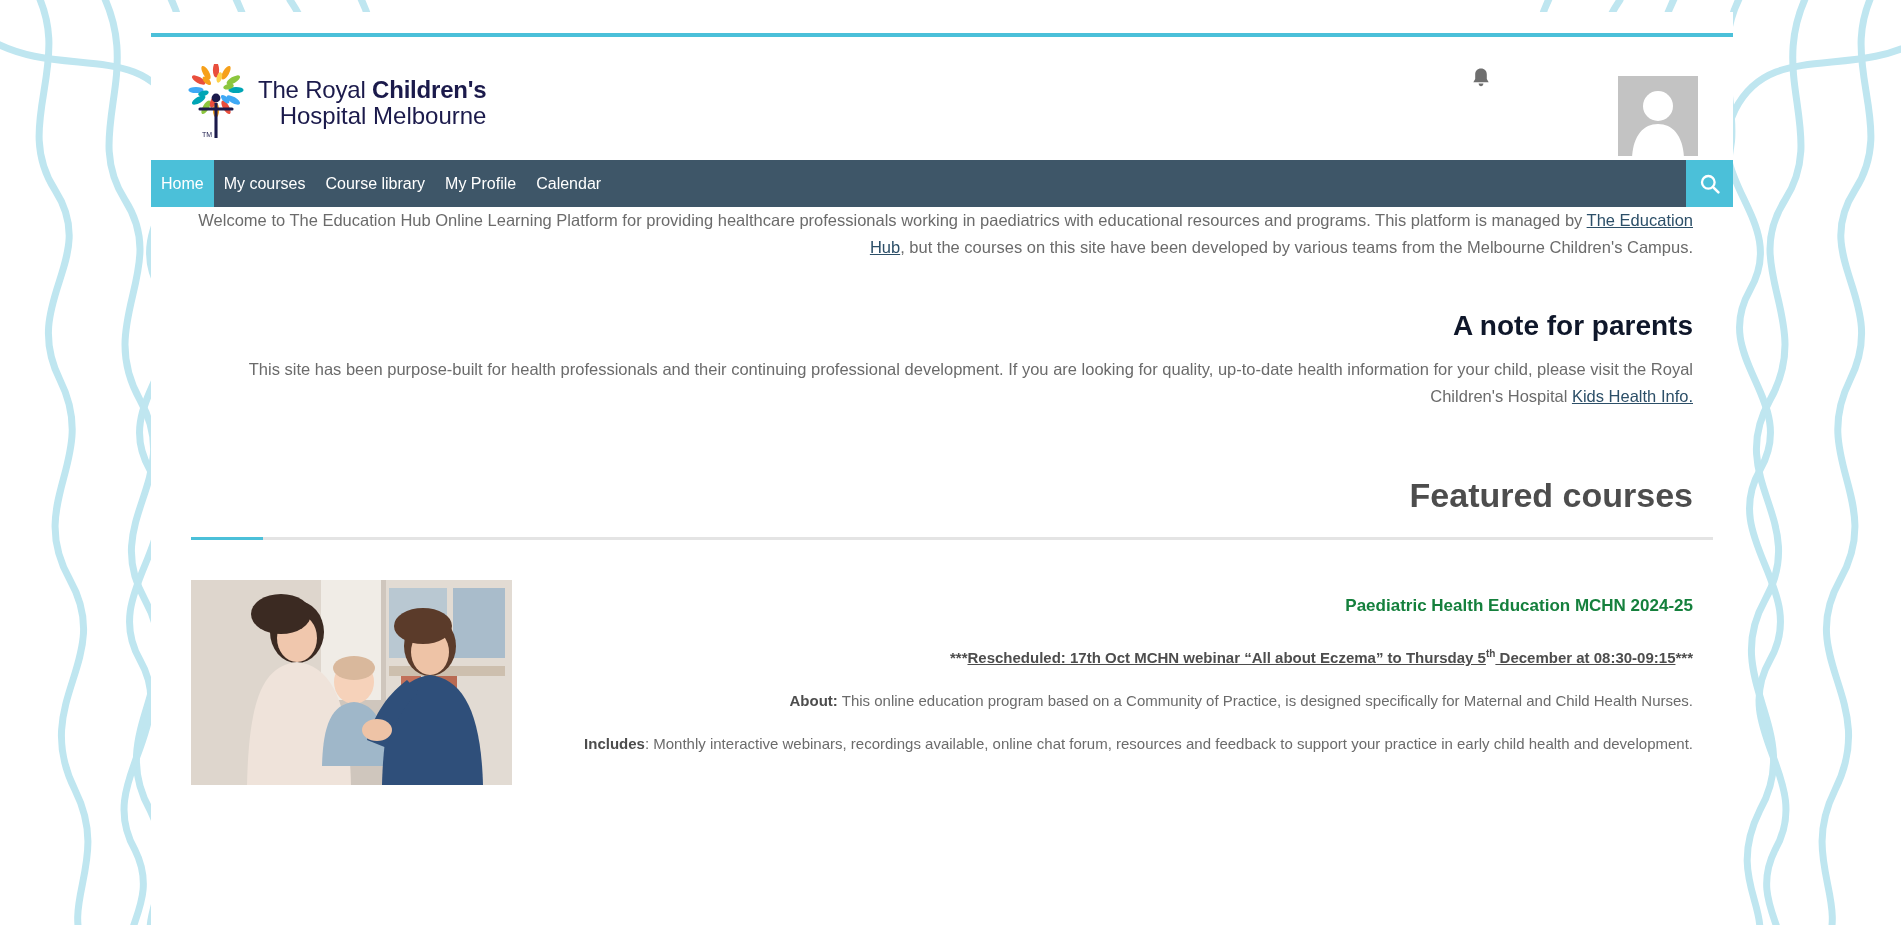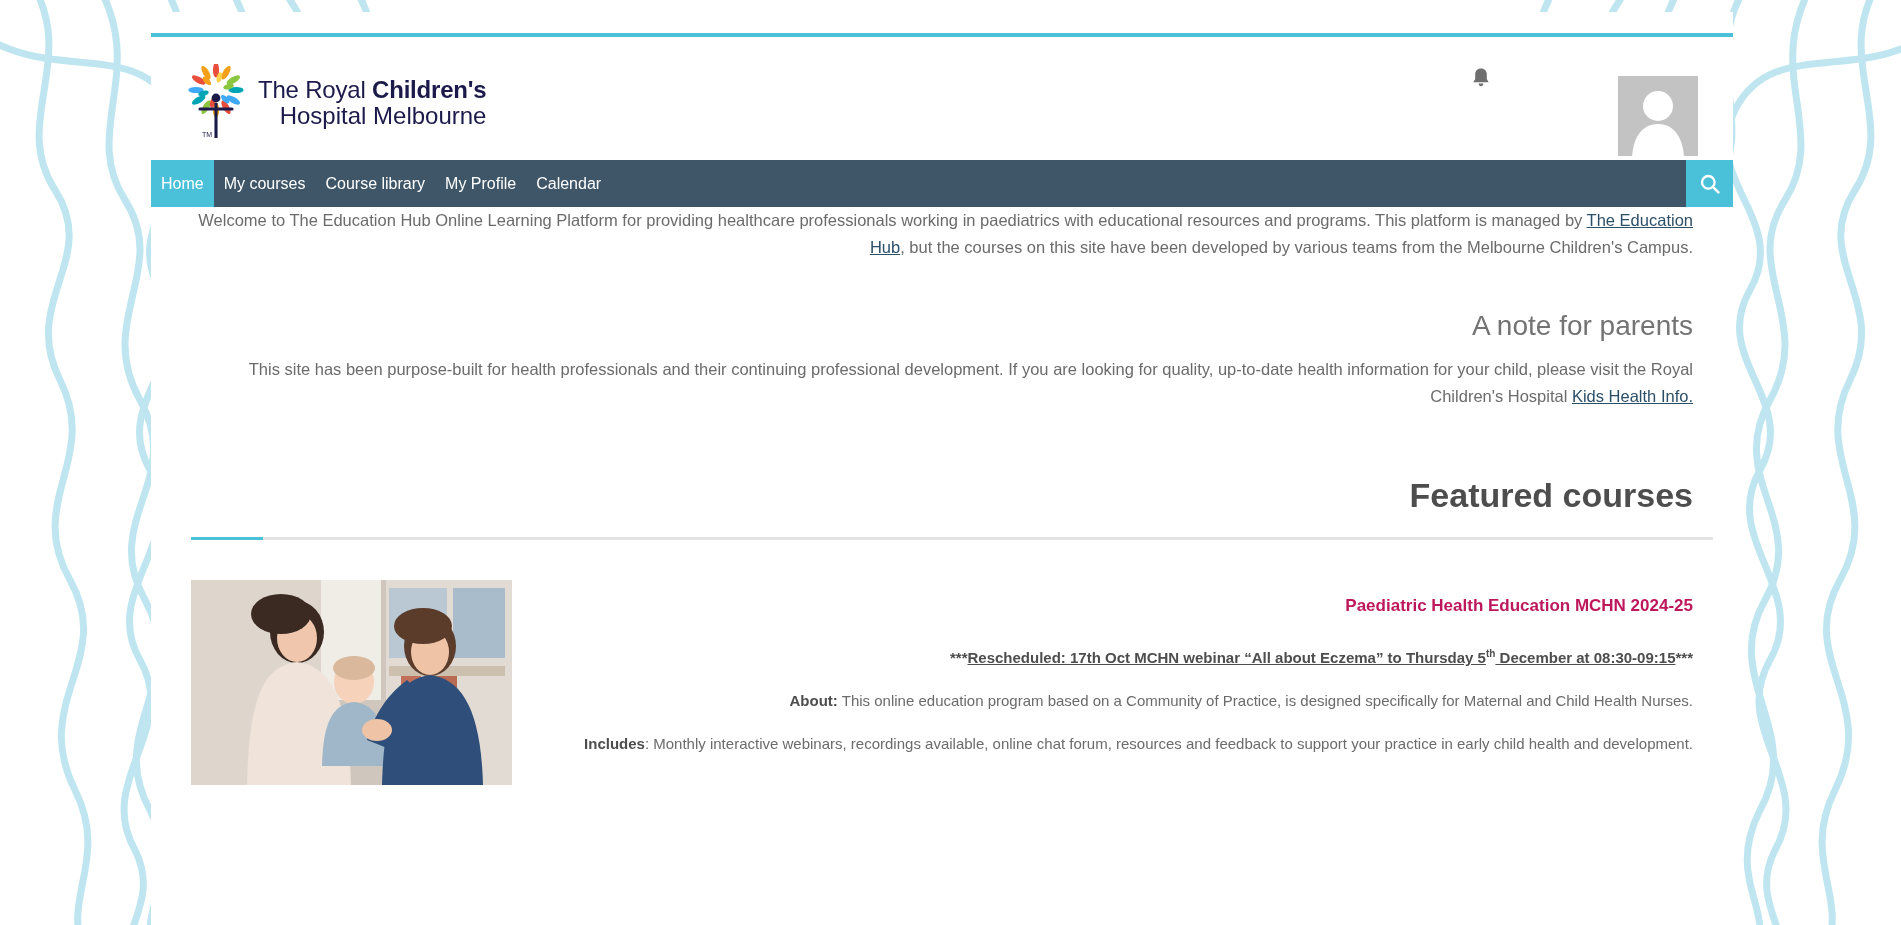--- a/index.html
+++ b/index.html
@@ -83,21 +83,21 @@
 
   
   #content { position:absolute; left:0; top:195px; width:1582px; padding:0 20px; }
   .inner { margin-left:20px; margin-right:20px; }
 
   h1.welcome {
     font-size:42px; color:#4bc0d9; font-weight:bold;
     margin:60px 0 16px 0; letter-spacing:-0.3px;
   }
   h2.section-heading {
-    font-size:28px; color:#737373; font-weight:normal;
+    font-size:28px; color:#0f172a; font-weight:bold;
     margin:50px 0 14px 0;
   }
   p.body {
     font-size:16.5px; color:#6b6b6b; line-height:1.62;
     margin:0 0 14px 4px; max-width:1520px;
   }
   a.link { color:#2c4f68; text-decoration:underline; }
 
   h2.featured {
     font-size:34px; color:#4d4d4d; font-weight:bold;
@@ -114,21 +114,21 @@
 
   
   #course-row { display:flex; gap:26px; }
   #course-thumb {
     width:321px; height:205px; flex:0 0 321px;
     overflow:hidden; position:relative; background:#d8cfc6;
   }
   #course-thumb svg { display:block; }
   #course-info { flex:1; padding-top:16px; }
   #course-title {
-    font-size:17px; font-weight:bold; color:#be185d; margin:0 0 30px 0;
+    font-size:17px; font-weight:bold; color:#15803d; margin:0 0 30px 0;
   }
   .course-line { font-size:15px; color:#6b6b6b; line-height:1.55; margin:0 0 20px 0; }
   .course-line b { color:#4d4d4d; }
   #resched { font-weight:bold; color:#4d4d4d; }
   #resched u { text-decoration:underline; }
   sup { font-size:10px; }
 </style>
 </head>
 <body>
 

